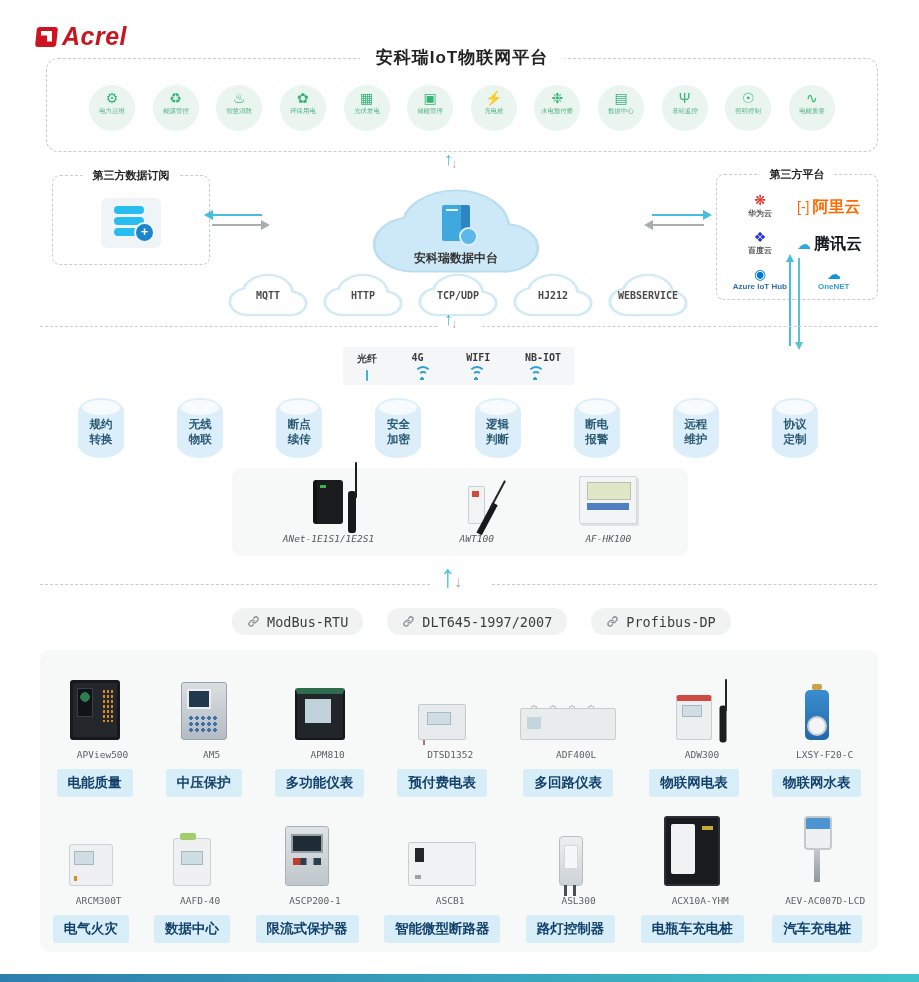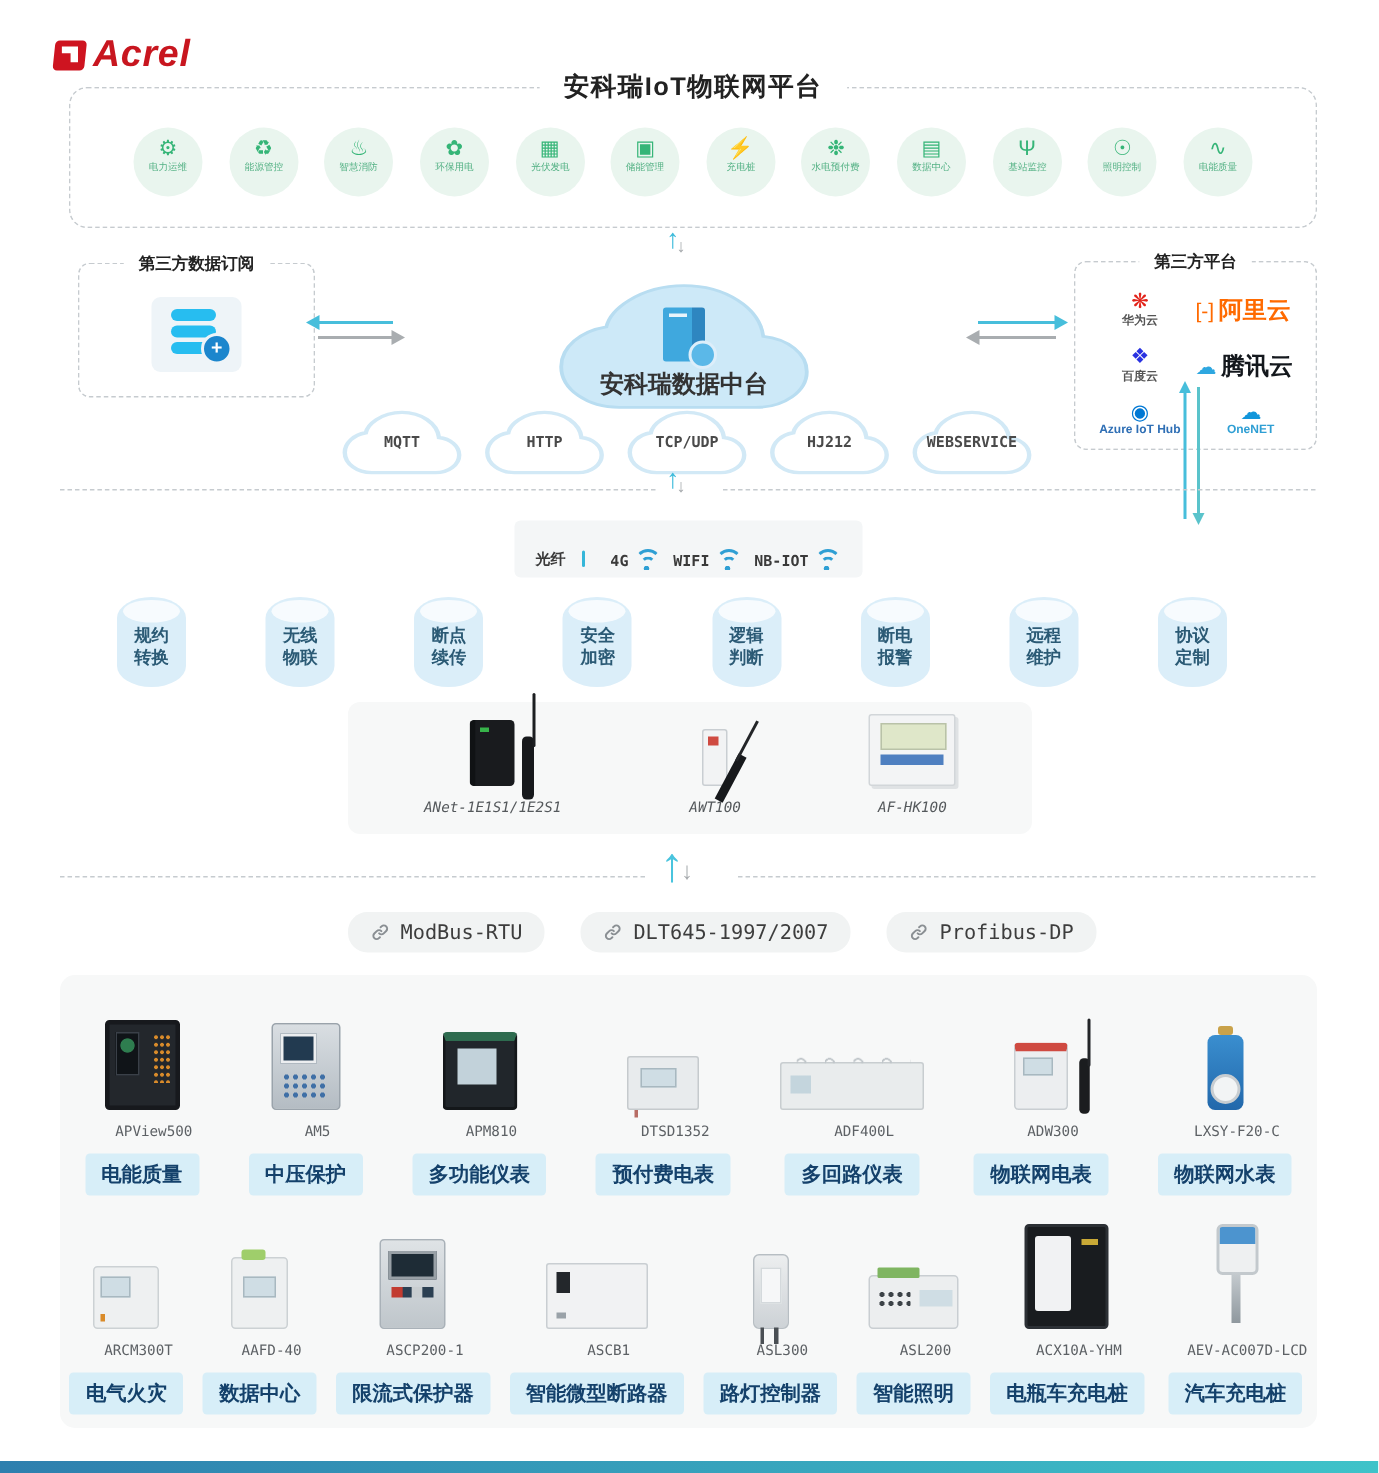--- a/index.html
+++ b/index.html
@@ -50,38 +50,38 @@
   .dbplus{position:absolute;right:6px;bottom:5px;width:17px;height:17px;border-radius:50%;background:#1c86cd;
       border:2px solid #eef4f8;color:#fff;font-size:13px;line-height:16px;text-align:center;font-weight:bold;}
   
   .cloud{position:relative;width:82px;height:46px;flex:0 0 auto;}
   .cloud svg{position:absolute;inset:0;width:100%;height:100%;}
   .cloud .txt{position:absolute;left:0;right:0;top:8px;bottom:6px;display:flex;align-items:center;justify-content:center;
       text-align:center;font-family:"DejaVu Sans Mono",monospace;font-size:10px;font-weight:600;color:#4a4a4a;
       white-space:pre-line;line-height:10px;}
   .bigcloud{position:absolute;left:368px;top:183px;width:176px;height:96px;}
   .bigcloud svg{position:absolute;inset:0;width:100%;height:100%;}
-  .bigcloud .lbl{position:absolute;left:0;right:0;bottom:12px;text-align:center;font-size:16px;font-weight:600;color:#333;}
+  .bigcloud .lbl{position:absolute;left:0;right:0;bottom:12px;text-align:center;font-size:12px;font-weight:600;color:#333;}
   .server{position:absolute;left:50%;top:22px;transform:translateX(-50%);width:28px;height:36px;
       background:linear-gradient(90deg,#3fa8de 68%,#2e86c0 68%);border-radius:2px;}
   .server::before{content:'';position:absolute;left:4px;top:4px;width:12px;height:11px;
       background-image:linear-gradient(#e8f4fb 0 2px,transparent 2px 4px);}
   .server::after{content:'';position:absolute;right:-8px;bottom:-5px;width:15px;height:15px;border-radius:50%;
       background:#5bb8e8;border:2px solid #ddeefa;}
   
   .pgrid{display:grid;grid-template-columns:1fr 1fr;row-gap:8px;padding:18px 6px 0;}
   .pitem{display:flex;flex-direction:column;align-items:center;gap:0;}
   .pitem .pg{font-size:14px;line-height:15px;}
   .pitem .pn{font-size:10px;transform:scale(.8);transform-origin:center top;font-weight:bold;white-space:nowrap;color:#555;}
   .pitem.p-inline{flex-direction:row;gap:3px;align-items:center;}
   .pitem.p-inline .pn{font-size:16px;transform:none;}
   
   .connbar{position:absolute;left:343px;top:347px;width:232px;height:38px;background:#f4f6f7;border-radius:4px;
       display:flex;justify-content:space-between;padding:5px 14px;box-sizing:border-box;}
-  .connitem{display:flex;flex-direction:row;align-items:flex-end;gap:2px;}
+  .connitem{display:flex;flex-direction:column;align-items:flex-start;gap:2px;}
   .connlbl{font-family:"DejaVu Sans Mono",monospace;font-size:10px;font-weight:bold;color:#3a3a3a;}
   .ic{width:20px;height:15px;position:relative;}
   .ic-wifi{background:radial-gradient(circle at 50% 94%,#2f9fd4 1.7px,rgba(0,0,0,0) 2.1px);}
   .ic-wifi::before{content:'';position:absolute;left:2px;top:1px;width:14px;height:14px;border:2px solid #2f9fd4;
       border-color:#2f9fd4 transparent transparent transparent;border-radius:50%;}
   .ic-wifi::after{content:'';position:absolute;left:6px;top:5.5px;width:6px;height:6px;border:2px solid #2f9fd4;
       border-color:#2f9fd4 transparent transparent transparent;border-radius:50%;}
   .ic-fiber::before{content:'';position:absolute;left:50%;top:2px;width:2.5px;height:11px;margin-left:-1.2px;
       background:#35b6d9;border-radius:1px;}
   
@@ -638,27 +638,20 @@
         </div>
 
         <div class="pcard">
           <div class="pimg">
             <div class="dev dev-asl300"></div>
           </div>
           <span class="pmodel">ASL300</span>
           <span class="pchip">路灯控制器</span>
         </div>
 
-        <div class="pcard">
-          <div class="pimg">
-            <div class="dev dev-asl200"></div>
-          </div>
-          <span class="pmodel">ASL200</span>
-          <span class="pchip">智能照明</span>
-        </div>
 
         <div class="pcard">
           <div class="pimg">
             <div class="dev dev-acx"></div>
           </div>
           <span class="pmodel">ACX10A-YHM</span>
           <span class="pchip">电瓶车充电桩</span>
         </div>
 
         <div class="pcard">

